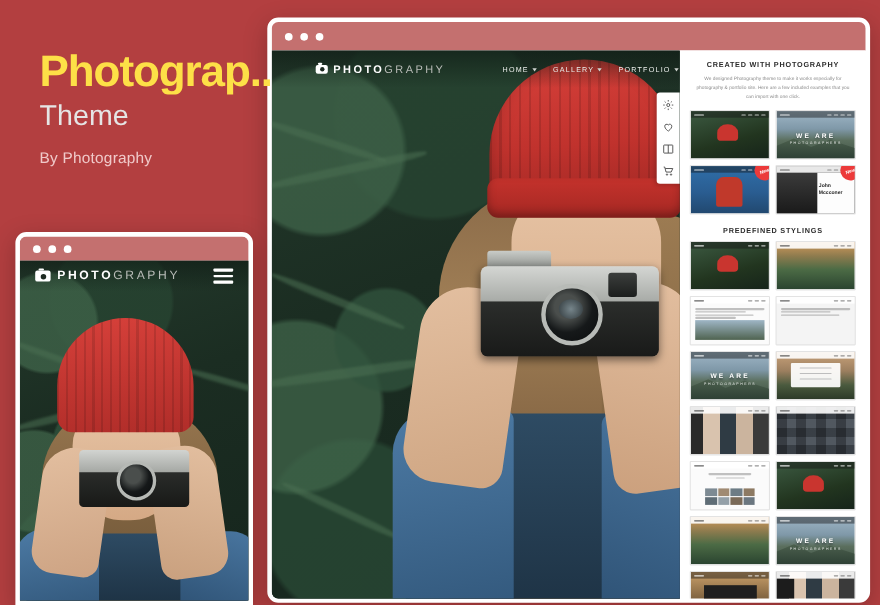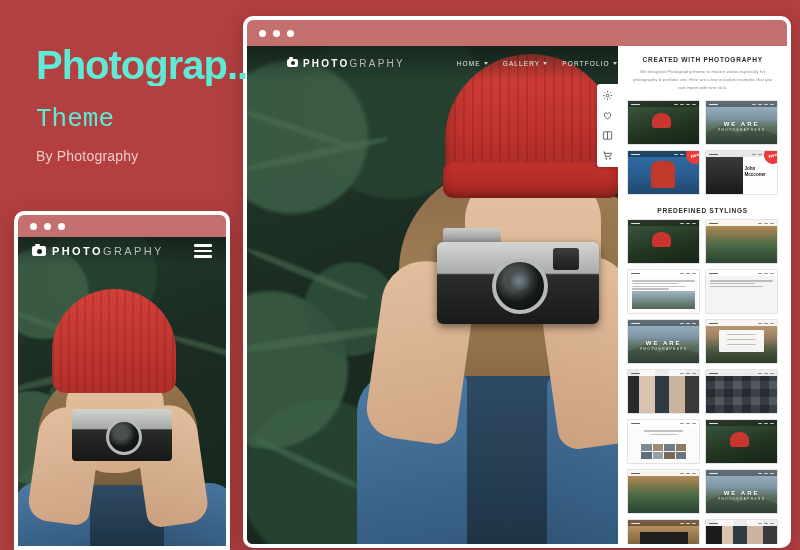--- a/index.html
+++ b/index.html
@@ -6,27 +6,27 @@
   html,body { width:800px; height:550px; overflow:hidden; }
   body {
     font-family:"Liberation Sans", sans-serif;
     background:#b33f40;
     position:relative;
   }
 
   
   .title-block { position:absolute; left:36px; top:44px; width:220px; z-index:5; }
   .title-main {
-    font-size:40px; font-weight:bold; color:#5eead4;
+    font-size:40px; font-weight:bold; color:#fde047;
     letter-spacing:-1px; line-height:1.05; white-space:nowrap;
     overflow:hidden;
   }
   .title-sub {
-    font-size:26px; color:#5eead4; font-weight:300;
-    margin-top:18px; letter-spacing:0px;font-family:Liberation Mono, monospace;
+    font-size:26px; color:#e5e5e5; font-weight:300;
+    margin-top:4px; letter-spacing:0px;
   }
   .title-by {
     font-size:14px; color:#f0c9c9; margin-top:14px; letter-spacing:0.2px;
   }
 
   
   .win { position:absolute; border-radius:8px; overflow:hidden;
          box-shadow:0 6px 22px rgba(0,0,0,.22); background:#fff; }
   .win-bar { background:#c4706f; height:22px; display:flex; align-items:center;
              padding-left:12px; gap:7px; }

